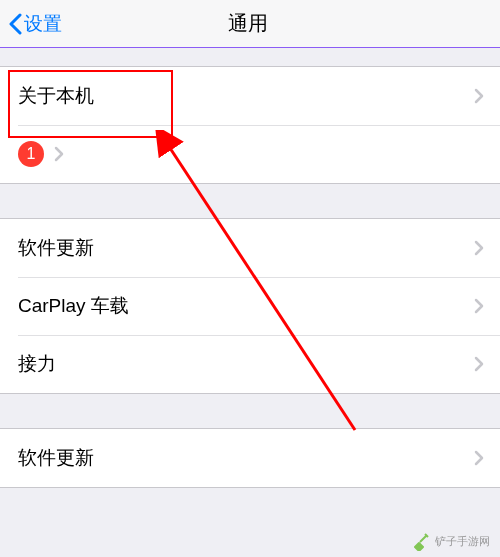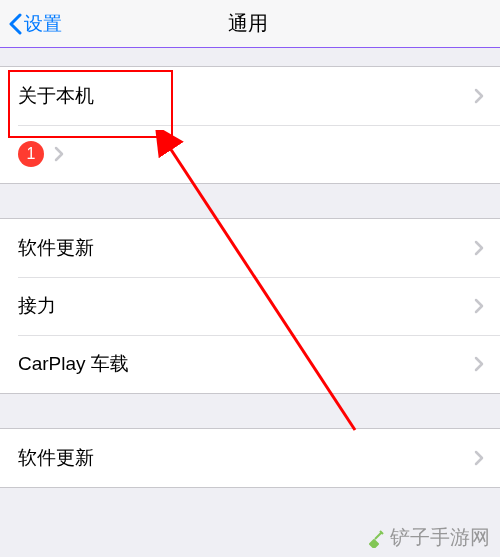--- a/index.html
+++ b/index.html
@@ -85,21 +85,21 @@
       position: absolute;
       left: 150px; top: 130px;
       pointer-events: none;
       z-index: 10;
     }
     .watermark {
       position: absolute;
       right: 10px; bottom: 6px;
       display: flex;
       align-items: center;
-      font-size: 20px;
+      font-size: 11px;
       color: #888;
       opacity: 0.85;
     }
     .watermark svg { margin-right: 4px; }
   </style>
 </head>
 <body>
 
 <div class="header">
   <div class="back">
@@ -127,27 +127,27 @@
 </div>
 
 <div class="group">
   <div class="cell">
     <span class="cell-label">软件更新</span>
     <svg class="chevron" width="10" height="16" viewBox="0 0 10 16">
         <path d="M2 2 L8 8 L2 14" stroke="#c7c7cc" stroke-width="2.5" fill="none" stroke-linecap="round" stroke-linejoin="round"></path>
       </svg>
   </div>
   <div class="cell">
-    <span class="cell-label">接力</span>
+    <span class="cell-label">CarPlay 车载</span>
     <svg class="chevron" width="10" height="16" viewBox="0 0 10 16">
         <path d="M2 2 L8 8 L2 14" stroke="#c7c7cc" stroke-width="2.5" fill="none" stroke-linecap="round" stroke-linejoin="round"></path>
       </svg>
   </div>
   <div class="cell">
-    <span class="cell-label">CarPlay 车载</span>
+    <span class="cell-label">接力</span>
     <svg class="chevron" width="10" height="16" viewBox="0 0 10 16">
         <path d="M2 2 L8 8 L2 14" stroke="#c7c7cc" stroke-width="2.5" fill="none" stroke-linecap="round" stroke-linejoin="round"></path>
       </svg>
   </div>
 </div>
 
 <div class="group">
   <div class="cell">
     <span class="cell-label">软件更新</span>
     <svg class="chevron" width="10" height="16" viewBox="0 0 10 16">

